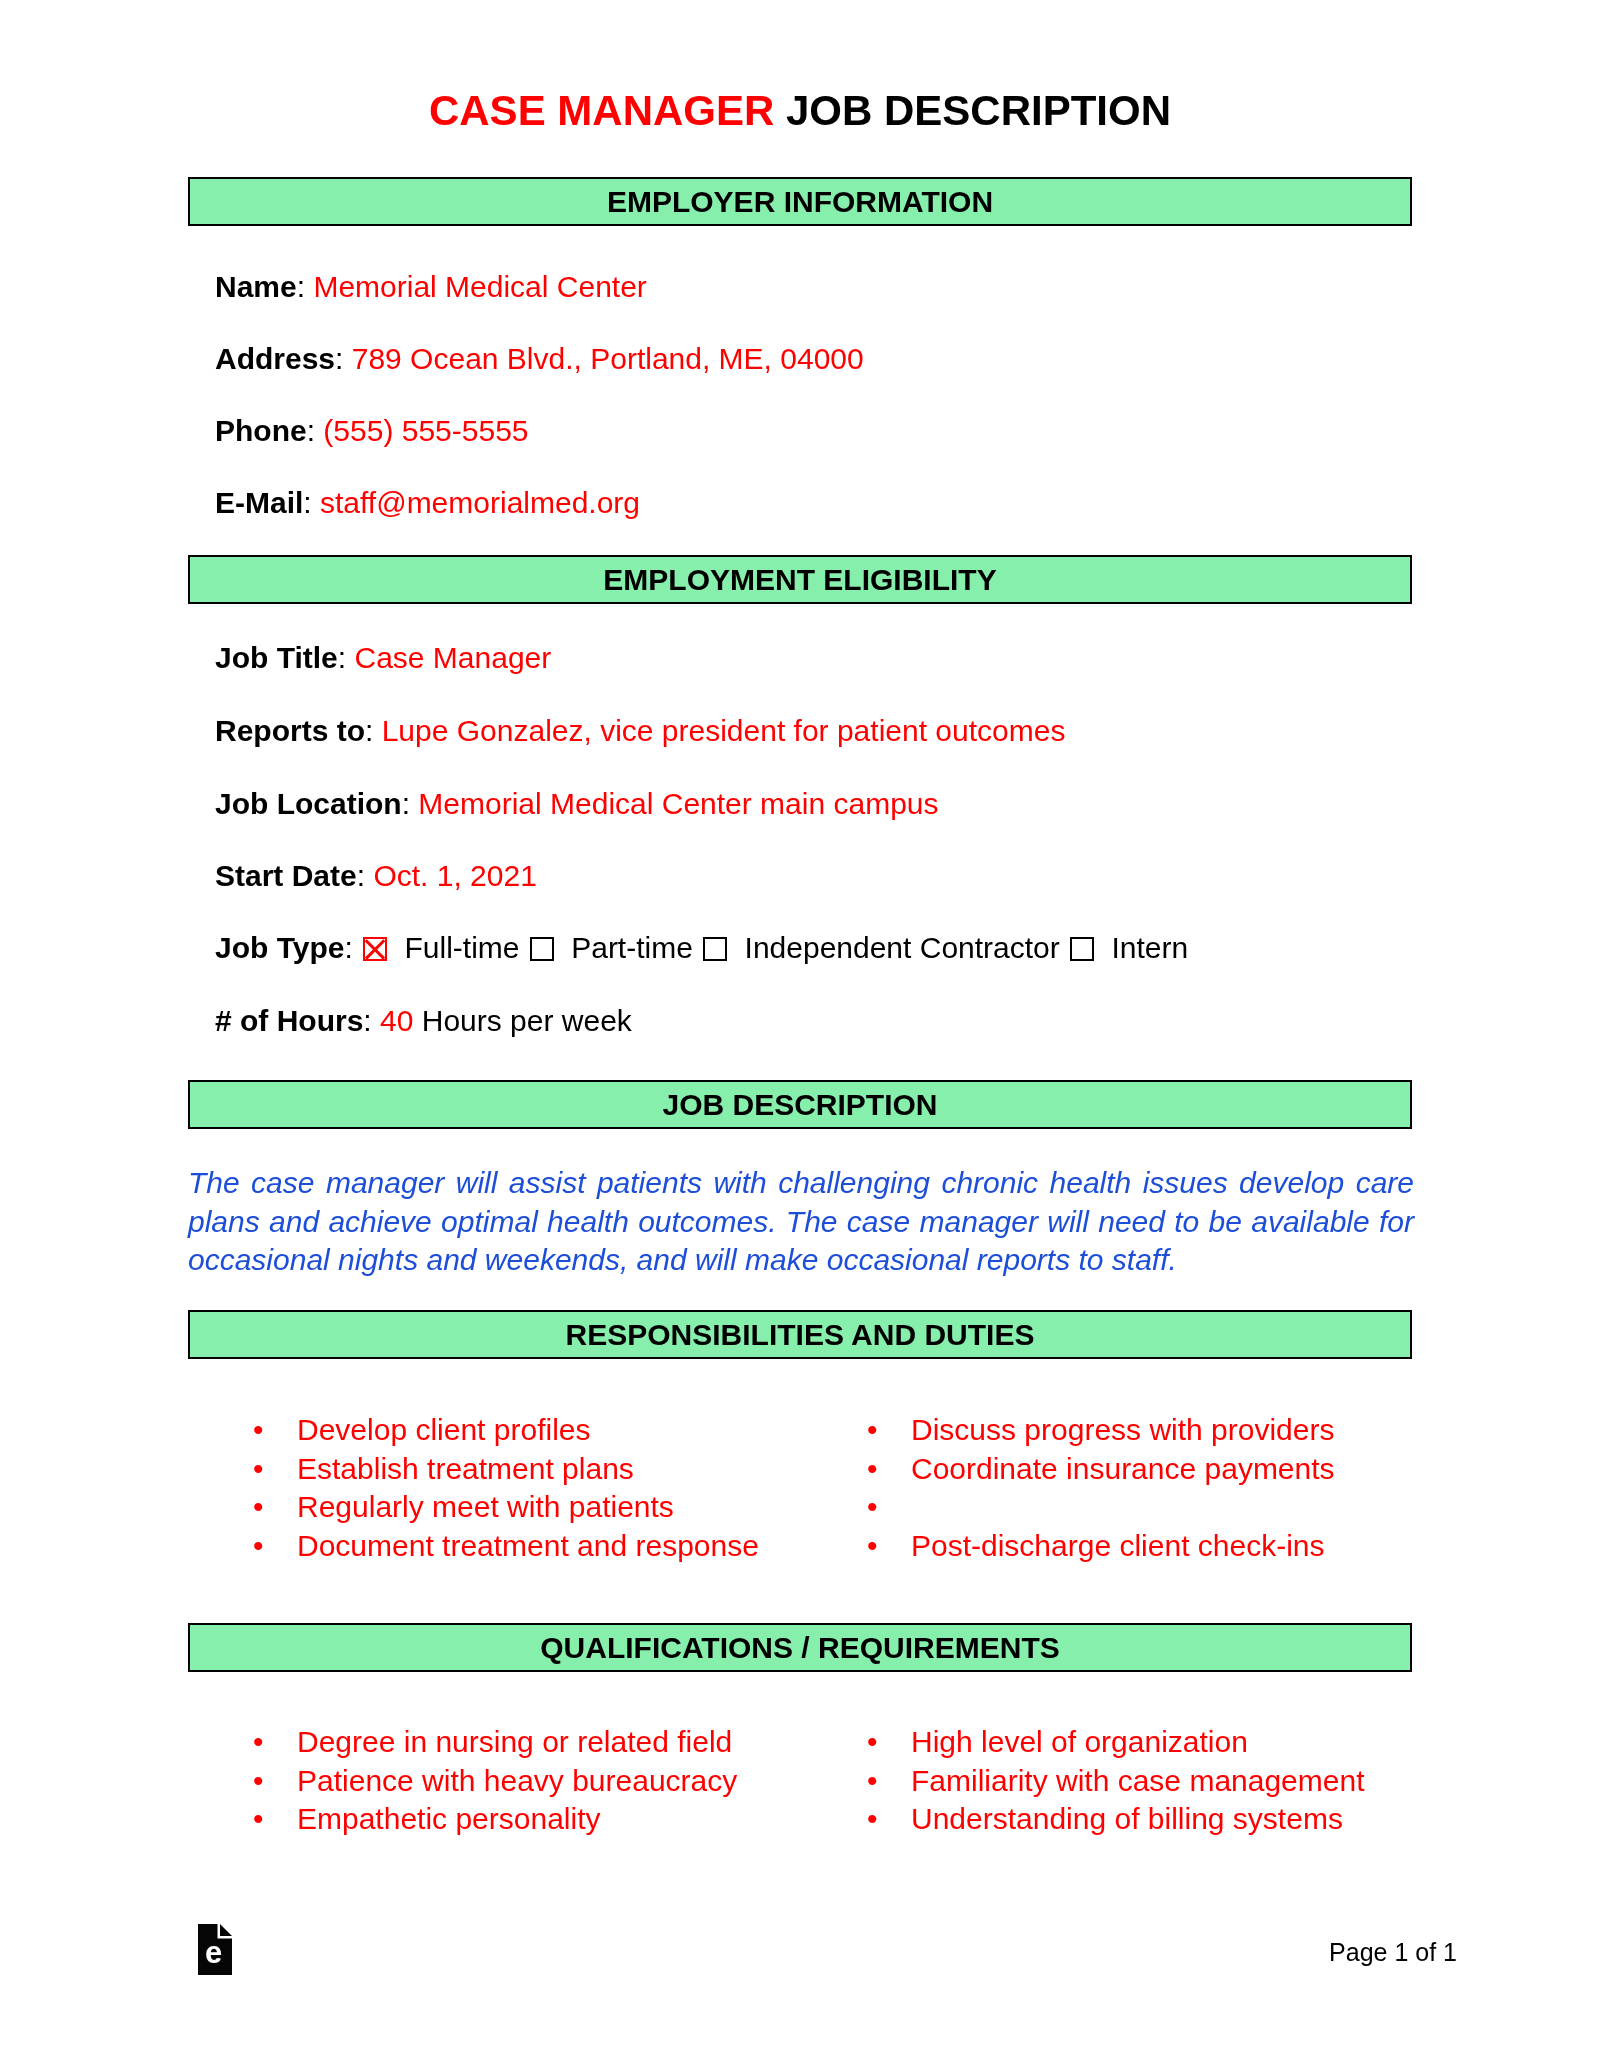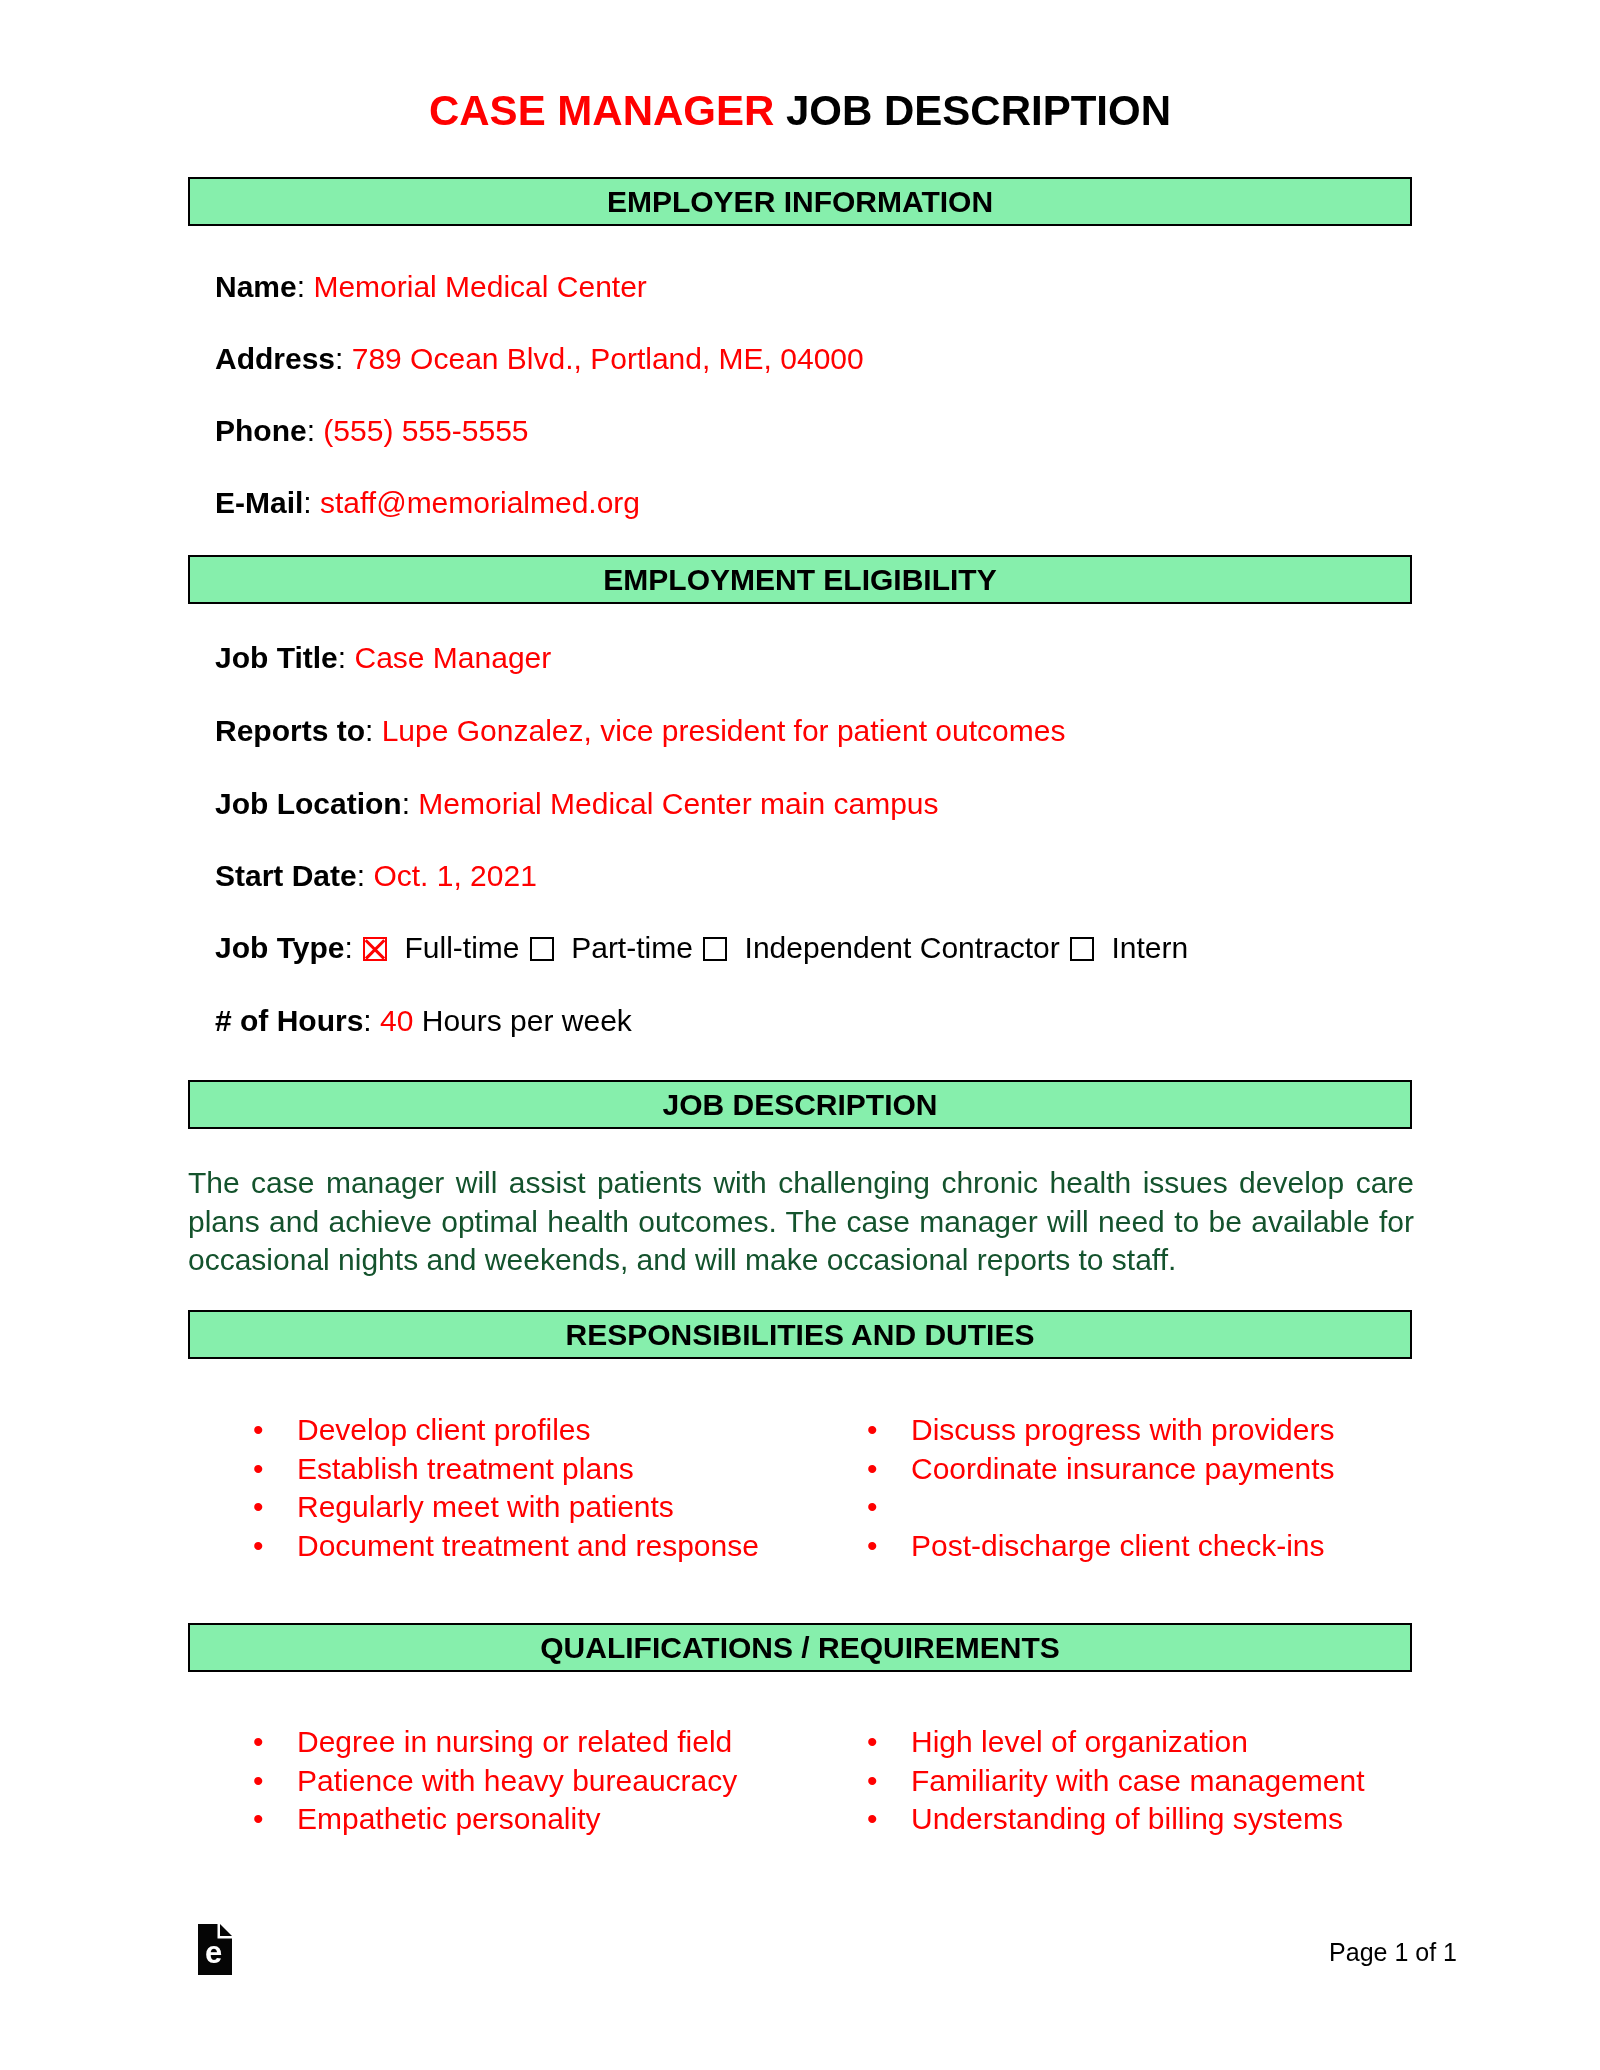--- a/index.html
+++ b/index.html
@@ -17,21 +17,21 @@
     background:#86efac;border:2.5px solid #000;
     display:flex;align-items:center;justify-content:center;
     font-weight:bold;font-size:30px;
   }
   .field{position:absolute;left:191px;font-size:30px;line-height:36px;white-space:nowrap;margin-left:24px;}
   .lbl{font-weight:bold;color:#000;}
   .sep{color:#000;}
   .val{color:#ff0000;}
   .para{
     position:absolute;left:188px;width:1226px;font-size:30px;line-height:38.5px;
-    color:#14532d;text-align:justify;
+    color:#1d4ed8;text-align:justify;font-style:italic;
   }
   .bullets{position:absolute;font-size:30px;color:#ff0000;}
   .brow{display:flex;align-items:flex-start;line-height:38.5px;}
   .bdot{flex:0 0 49px;padding-left:5px;box-sizing:border-box;}
   .cb{
     display:inline-block;width:20px;height:20px;border:2.5px solid #000;
     position:relative;vertical-align:-3px;margin:0 9px 0 2px;box-sizing:content-box;background:#fff;
   }
   .cb.checked{border-color:#ff0000;}
   .cb.checked::before,.cb.checked::after{

